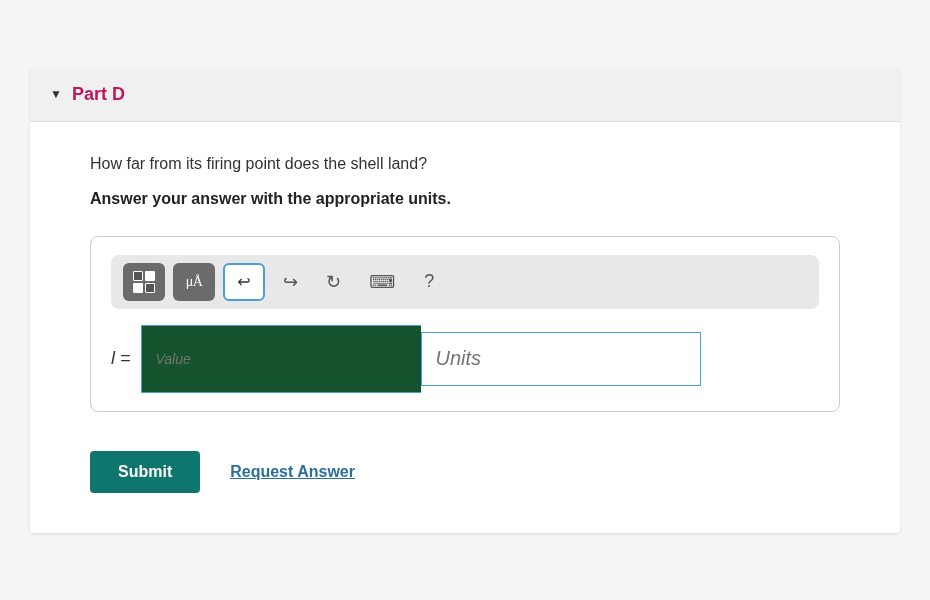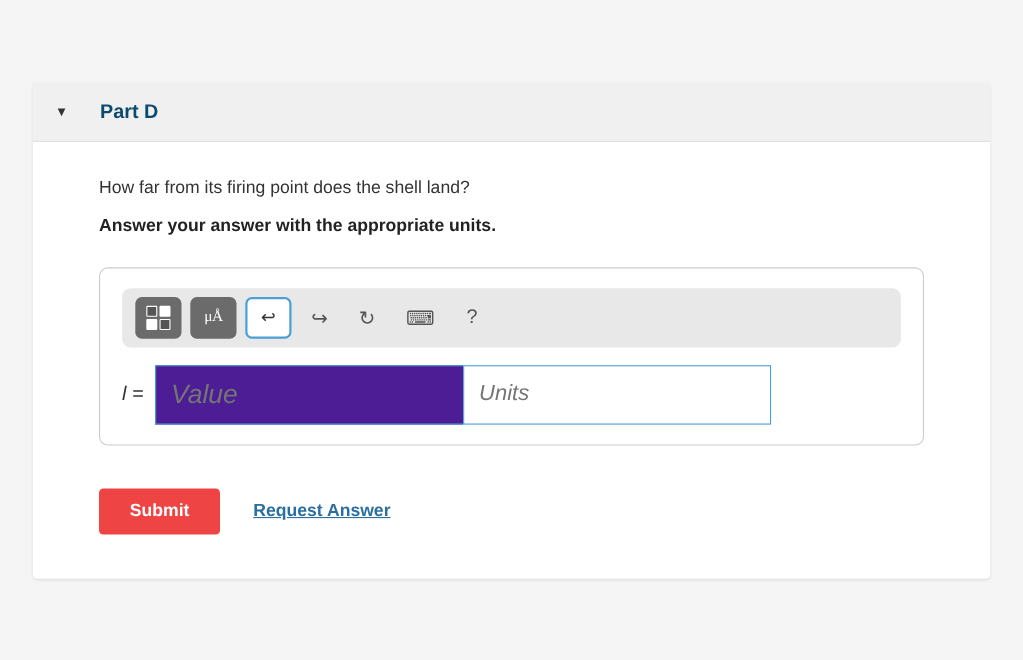--- a/index.html
+++ b/index.html
@@ -27,22 +27,21 @@
       align-items: center;
       gap: 10px;
     }
     .chevron-icon {
       font-size: 12px;
       color: #333;
     }
     .part-title {
       font-size: 18px;
       font-weight: 700;
-      color: #0c4a6e;
-      margin-left: 19px;
+      color: #be185d;
     }
     .part-body {
       padding: 30px 60px 40px 60px;
       background: #fff;
     }
     .question-text {
       font-size: 16px;
       color: #333;
       margin-bottom: 14px;
       line-height: 1.5;
@@ -114,45 +113,45 @@
       font-size: 18px;
       color: #333;
       margin-right: 10px;
       white-space: nowrap;
     }
     .value-input {
       border: 1px solid #4a9fd4;
       border-right: none;
       padding: 10px 14px;
       font-style: italic;
-      font-size: 24px;
+      font-size: 14px;
       color: #aaa;
       width: 280px;
-      height: 54px;
+      height: 68px;
       outline: none;
-      background: #4c1d95;
+      background: #14532d;
     }
     .units-input {
       border: 1px solid #4a9fd4;
       padding: 2px 14px;
       font-style: italic;
       font-size: 20px;
       color: #aaa;
       width: 280px;
       height: 54px;
       outline: none;
       background: #fff;
     }
     .actions {
       display: flex;
       align-items: center;
       gap: 20px;
     }
     .submit-btn {
-      background: #ef4444;
+      background: #0f766e;
       color: white;
       border: none;
       border-radius: 4px;
       padding: 12px 28px;
       font-size: 16px;
       font-weight: 600;
       cursor: pointer;
     }
     .request-link {
       color: #2a6fa0;

